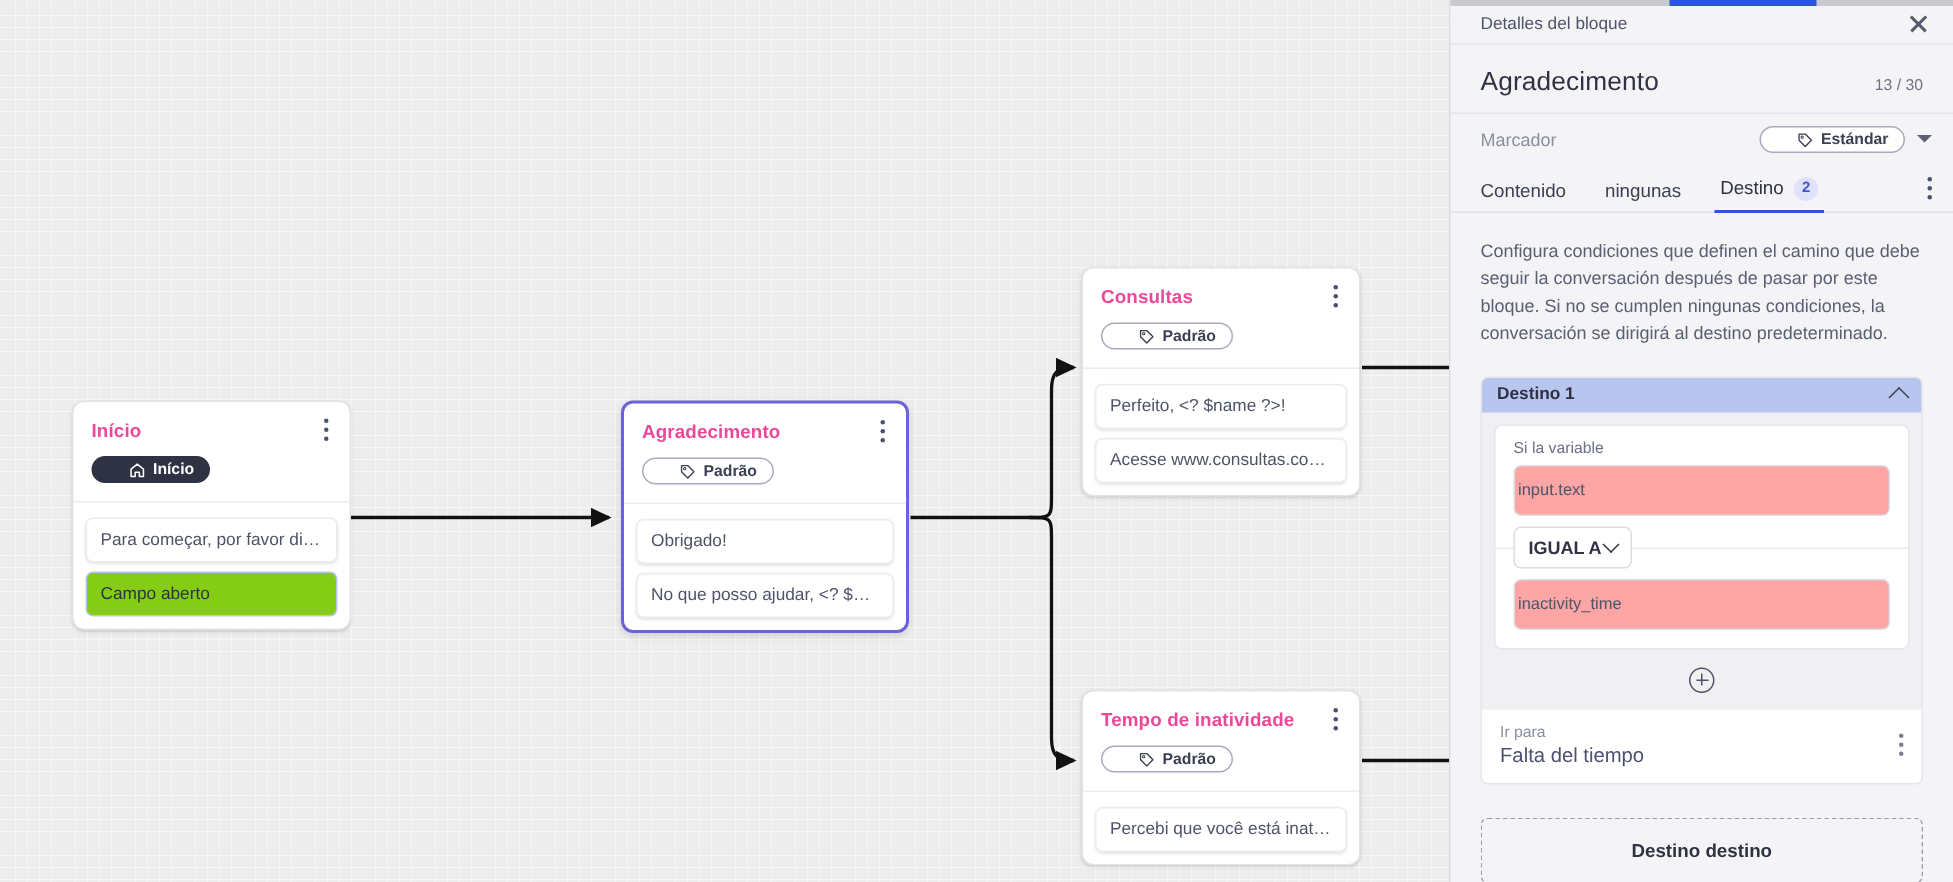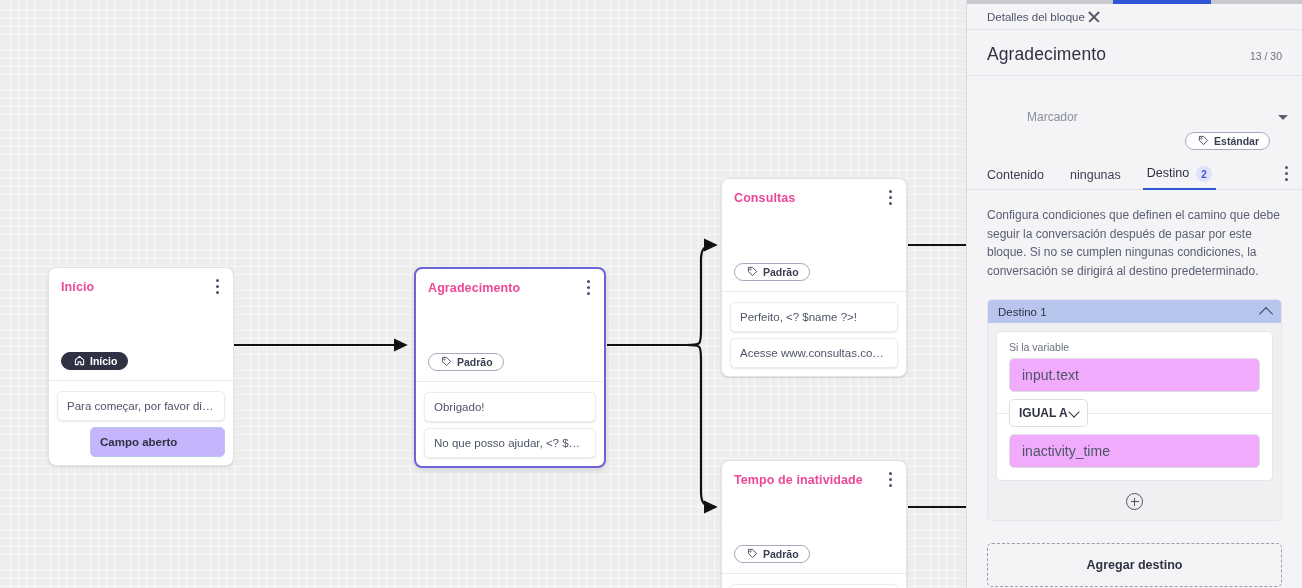--- a/index.html
+++ b/index.html
@@ -46,57 +46,56 @@
     letter-spacing: .1px; line-height: 15px;
   }
   .kebab {
     position: absolute; right: 8px; top: 9px;
     width: 16px; height: 18px; cursor: pointer;
     display: flex; flex-direction: column; align-items: center; justify-content: center; gap: 3px;
   }
   .kebab i { display:block; width:3px; height:3px; border-radius:50%; background:#4b5170; }
   .badge-row { margin-top: 9px; }
   .tag-pill {
-    display: inline-flex; align-items: flex-start; gap: 5px;
+    display: inline-flex; align-items: flex-end; gap: 5px;
     border: 1px solid #a7abbd; border-radius: 11px;
-    padding: 2px 10px 2px 12px; font-size: 10.5px; color: #3a3f51; font-weight: 600;
+    padding: 2px 10px 2px 24px; font-size: 10.5px; color: #3a3f51; font-weight: 600;
     background: #fff;
-    margin-top: 48px;
   }
   .tag-pill.dark {
     background: #2f3243; border-color: #2f3243; color: #ffffff;
   }
   .node-items { margin-top: 10px; padding: 0 8px; display: flex; flex-direction: column; gap: 6px; }
   .node-item {
     background: #ffffff; border-radius: 5px;
     border: 1px solid #ececed;
     box-shadow: 0 1px 2px rgba(0,0,0,.10);
     font-size: 11.5px; color: #4e5468;
     padding: 7px 9px; line-height: 14px;
     white-space: nowrap; overflow: hidden; text-overflow: ellipsis;
   }
   .node-item.highlight {
-    background: #c4b5fd; border-color: #b8c6ef; box-shadow: none;
-    color: #2f3243; font-weight: 700; margin-left: 33px;
+    background: #84cc16; border-color: #b8c6ef; box-shadow: none;
+    color: #2f3243; font-weight: 400;
   }
   .node-sep { height:1px; background:#ececee; margin: 10px 0 0 0; }
 
   
   #panel {
     position: absolute; right: 0; top: 0;
     width: 336px; height: 588px;
     background: #f4f4f6;
     border-left: 1px solid #dcdce0;
     display: flex; flex-direction: column;
   }
   #topbar { height: 4px; width: 100%; background: #c9cace; position: relative; flex: 0 0 auto; }
   #topbar .seg { position: absolute; top: 0; left: 146px; width: 98px; height: 4px; background: #2d56d6; }
 
   .panel-head {
-    height: 26px; display: flex; align-items: center; 
+    height: 26px; display: flex; align-items: center; justify-content: space-between;
     padding: 0 14px 0 20px;
     border-bottom: 1px solid #e4e4e8;
     background: #f4f4f6;
   }
   .panel-head-title { font-size: 11.5px; color: #4e5468; }
   .close-x { width: 18px; height: 18px; position: relative; cursor: pointer; }
   .close-x:before, .close-x:after {
     content:""; position:absolute; left:2px; top:8px; width:14px; height:1.6px; background:#55596b;
   }
   .close-x:before { transform: rotate(45deg); }
@@ -105,21 +104,21 @@
   .panel-title-row {
     padding: 14px 20px 10px 20px; display: flex; align-items: baseline; justify-content: space-between;
     border-bottom: 1px solid #e4e4e8; margin: 0 0 0 0;
   }
   .panel-title { font-size: 17.5px; color: #2f3243; font-weight: 400; letter-spacing: .1px; }
   .panel-count { font-size: 10.5px; color: #6c7184; }
 
   .marker-row {
     padding: 8px 14px 8px 20px; display:flex; align-items:center; justify-content:space-between;
   }
-  .marker-label { font-size: 12px; color: #8a8f9f; margin-left: 40px; }
+  .marker-label { font-size: 12px; color: #8a8f9f; }
   .marker-right { display:flex; align-items:center; gap: 8px; }
   .chev-down {
     width: 0; height: 0; border-left: 5px solid transparent; border-right: 5px solid transparent;
     border-top: 5px solid #5c6070; cursor: pointer;
   }
 
   .tabs {
     display: flex; align-items: flex-end; padding: 0 14px 0 20px; gap: 26px;
     border-bottom: 1px solid #e1e1e6; position: relative; height: 32px;
   }
@@ -143,33 +142,33 @@
 
   .dest-card {
     margin-top: 19px; background: #f0f0f2;
     border-radius: 5px; overflow: hidden; position: relative;
     border: 1px solid #e6e6ea;
   }
   .dest-head {
     background: #b8c6ef; height: 23px; display:flex; align-items:center; justify-content:space-between;
     padding: 0 10px; cursor: pointer;
   }
-  .dest-head-label { font-size: 11.5px; color: #2f3243; font-weight: 400; }
+  .dest-head-label { font-size: 11.5px; color: #2f3243; font-weight: 700; }
   .chev-up {
     width:10px;height:10px;border-left:1.6px solid #3a3f51;border-top:1.6px solid #3a3f51;
     transform: rotate(45deg); margin-top:4px;
   }
   .cond-box {
     margin: 8px; background:#fff; border:1px solid #e6e6ea; border-radius:5px;
     padding: 9px 12px 12px 12px; position: relative;
   }
   .cond-label { font-size: 10.5px; color: #6c7184; margin-bottom: 5px; }
   .cond-input {
-    width: 100%; border:1px solid #dddde2; border-radius: 5px; background:#f0abfc;
-    height: 34px; padding: 0 12px; font-size: 14px; color: #4e5468;
+    width: 100%; border:1px solid #dddde2; border-radius: 5px; background:#fca5a5;
+    height: 34px; padding: 0 2px; font-size: 11px; color: #4e5468;
     display:flex; align-items:center;
   }
   .op-row { position: relative; height: 34px; display:flex; align-items:center; margin: 4px 0 4px 0; }
   .op-row:before {
     content:""; position:absolute; left:-12px; right:-12px; top:50%; height:1px; background:#e9e9ee;
   }
   .op-chip {
     position: relative; z-index:1; background:#fff; border:1px solid #dcdce2; border-radius:5px;
     height: 28px; padding: 0 9px; display:flex; align-items:center; gap:2px;
     font-size: 12px; color: #2f3243; font-weight: 600; cursor: pointer;
@@ -392,19 +391,30 @@
               <span class="chip-chev"></span>
             </span>
           </div>
           <div class="cond-input">inactivity_time</div>
         </div>
 
         <div class="plus-row">
           <span class="plus-circle"></span>
         </div>
 
-      </div>
-
-      <div class="add-dest">Agregar destino</div>
+        <div class="goto-row">
+          <div>
+            <div class="goto-label">Ir para</div>
+            <div class="goto-value">Falta del tiempo</div>
+          </div>
+          <div class="goto-kebab">
+              <i></i>
+              <i></i>
+              <i></i>
+            </div>
+        </div>
+      </div>
+
+      <div class="add-dest">Destino destino</div>
     </div>
 
   </div>
 </div>
 
 </body></html>

